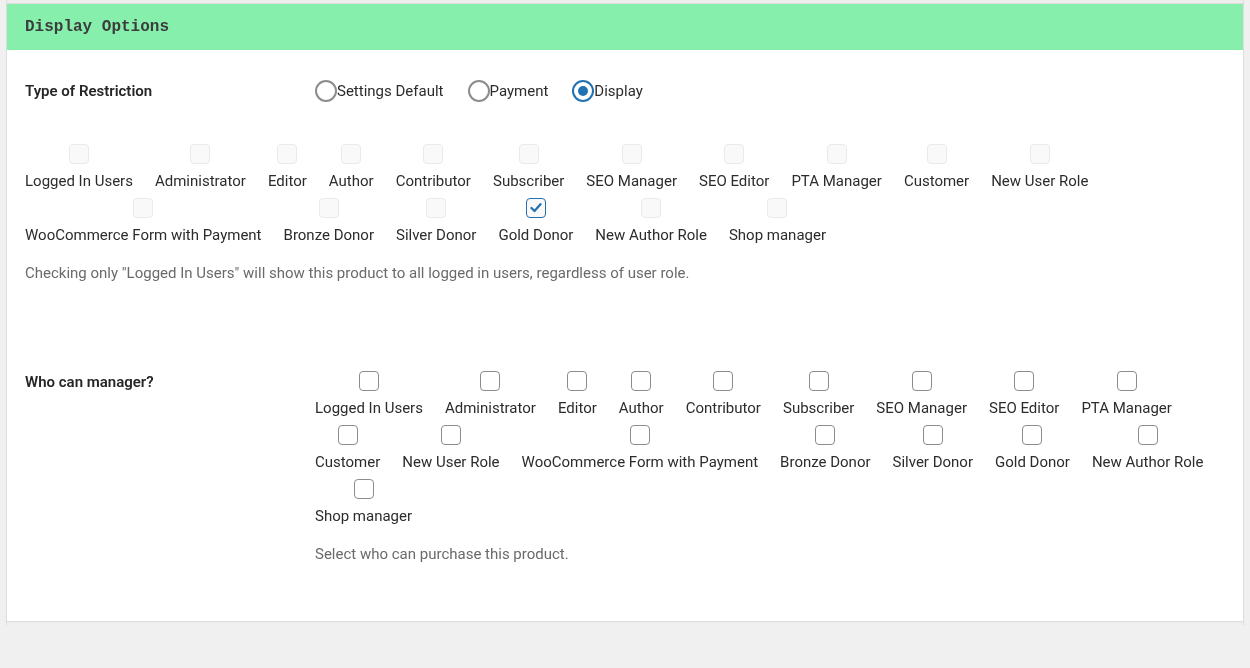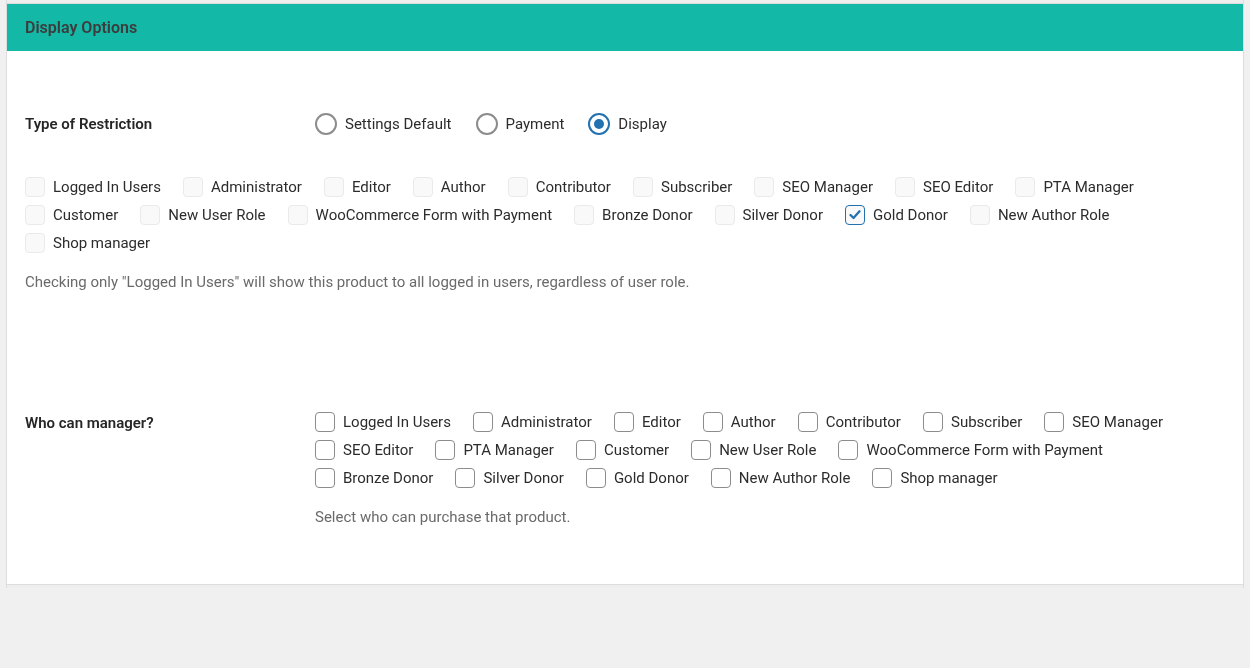--- a/index.html
+++ b/index.html
@@ -19,30 +19,30 @@
       margin: 0 6px;
       border-left: 1px solid #ddd;
       border-right: 1px solid #ddd;
     }
     .top-bar {
       height: 4px;
       background: #eee;
       border-bottom: 1px solid #ddd;
     }
     .section-header {
-      background: #14b8a6;
+      background: #86efac;
       padding: 14px 18px;
       font-weight: 600;
       font-size: 16px;
       color: #3c3c3c;
+      font-family: Liberation Mono, monospace;
     }
     .section-body {
       background: #fff;
       padding: 30px 18px 30px 18px;
-      margin-top: 32px;
     }
     .form-row {
       display: flex;
       margin-bottom: 42px;
     }
     .form-row.tight {
       margin-bottom: 12px;
     }
     .form-label {
       width: 290px;
@@ -56,21 +56,20 @@
       flex: 1;
     }
     .radio-group {
       display: flex;
       gap: 24px;
       flex-wrap: wrap;
     }
     .radio-item {
       display: flex;
       align-items: center;
-      gap: 8px;
       cursor: pointer;
     }
     .radio-circle {
       width: 22px;
       height: 22px;
       border-radius: 50%;
       border: 2px solid #8c8c8c;
       display: flex;
       align-items: center;
       justify-content: center;
@@ -96,20 +95,21 @@
     .checkbox-group {
       display: flex;
       flex-wrap: wrap;
       gap: 8px 22px;
     }
     .checkbox-item {
       display: flex;
       align-items: center;
       gap: 8px;
       cursor: pointer;
+      flex-direction: column;
     }
     .checkbox-box {
       width: 20px;
       height: 20px;
       border-radius: 4px;
       display: flex;
       align-items: center;
       justify-content: center;
       flex-shrink: 0;
     }
@@ -336,21 +336,21 @@
             <label class="checkbox-item">
               <span class="checkbox-box strong"></span>
               <span class="checkbox-label">New Author Role</span>
             </label>
             <label class="checkbox-item">
               <span class="checkbox-box strong"></span>
               <span class="checkbox-label">Shop manager</span>
             </label>
           </div>
         <div class="help-text">
-          <p>Select who can purchase that product.</p>
+          <p>Select who can purchase this product.</p>
         </div>
       </div>
     </div>
 
   </div>
 
   <div class="bottom-bar"></div>
 </div>
 
 </body></html>

